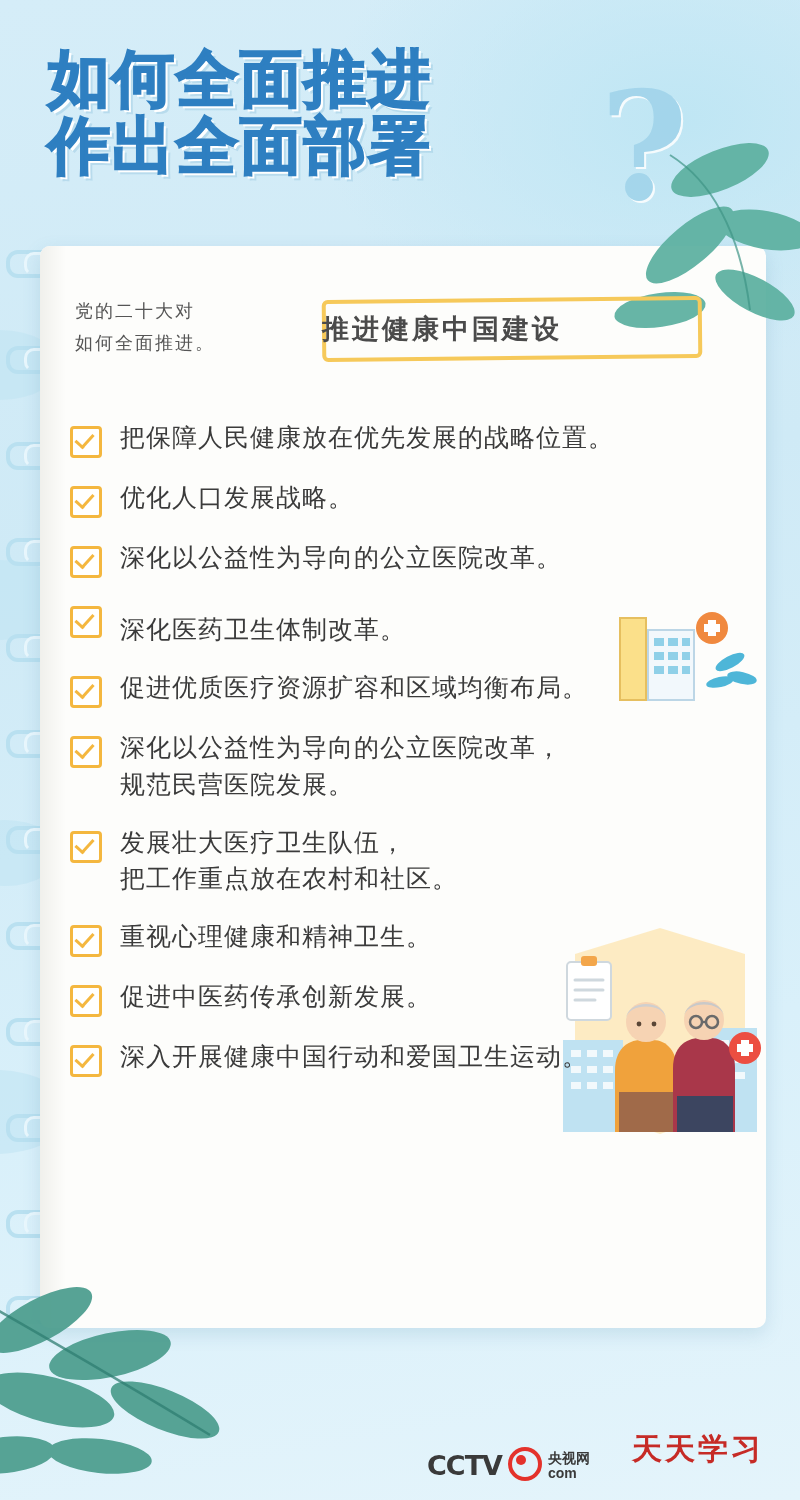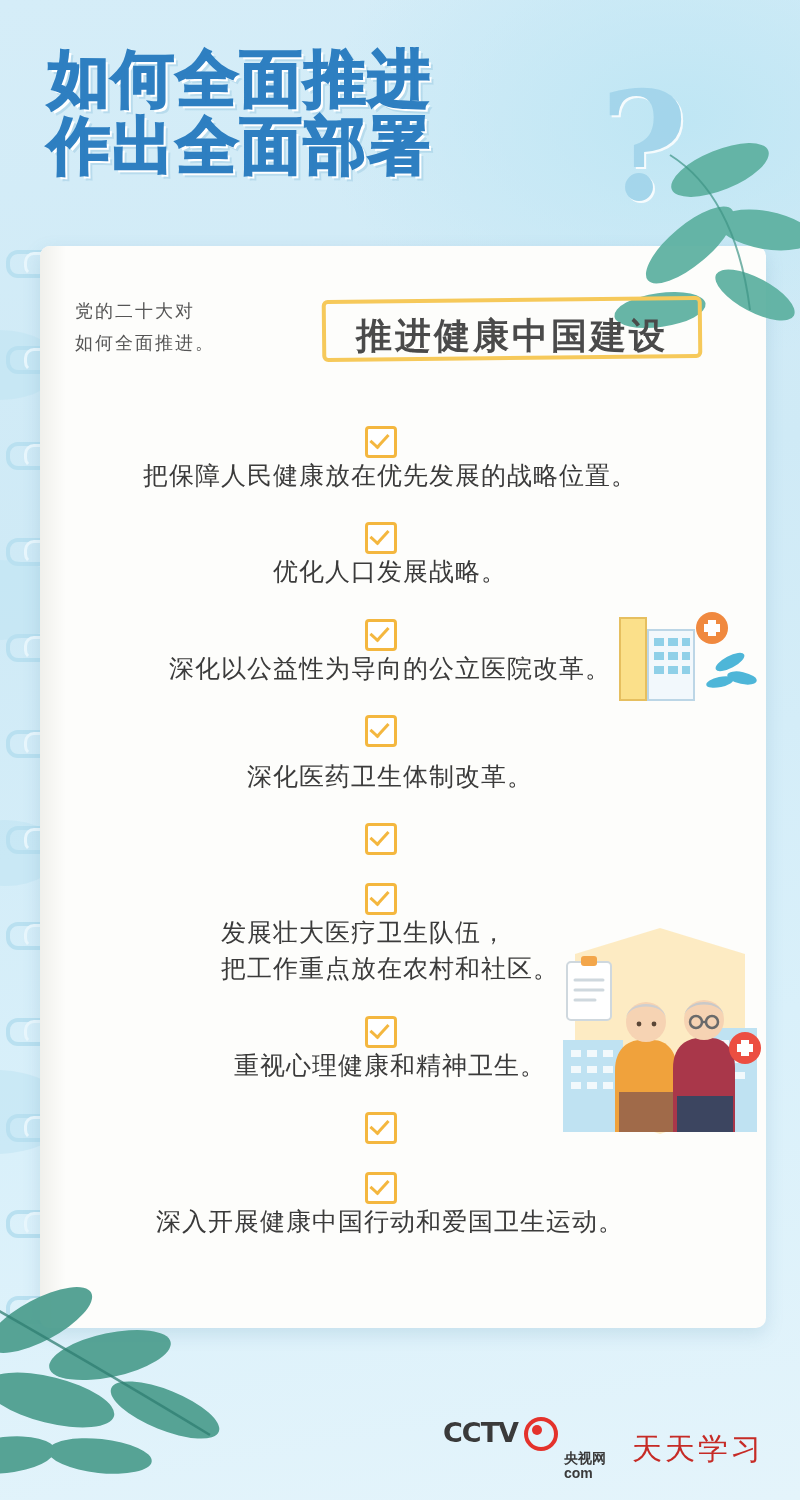--- a/index.html
+++ b/index.html
@@ -62,27 +62,27 @@
   
   #banner{
     position:absolute;left:322px;top:298px;width:380px;height:62px;z-index:6;
   }
   #banner .box{
     position:absolute;inset:0;border:4px solid #f6c95a;border-radius:6px;
     background:rgba(255,255,255,0);
     transform:rotate(-.6deg);
   }
   #banner .txt{
-    position:absolute;left:0;right:0;top:11px;text-align:center;
+    position:absolute;left:0;right:0;top:11px;
     font-family:"DejaVu Serif","Liberation Serif",serif;
-    font-size:36px;font-weight:bold;color:#4a4a4a;letter-spacing:3px;
+    font-size:27px;font-weight:bold;color:#4a4a4a;letter-spacing:3px;
   }
   
   #list{position:absolute;left:70px;top:420px;width:640px;z-index:6;}
-  .item{display:flex;align-items:center;margin-bottom:22px;flex-direction:column;}
+  .item{display:flex;align-items:flex-start;margin-bottom:22px;}
   .chk{
     flex:0 0 auto;width:26px;height:26px;border:3px solid #f4b73f;border-radius:4px;
     margin-top:6px;margin-right:18px;position:relative;background:#fff;
   }
   .chk:after{
     content:"";position:absolute;left:6px;top:1px;width:8px;height:15px;
     border:solid #f4b73f;border-width:0 3px 3px 0;transform:rotate(42deg);
   }
   .txt{
     font-size:25px;line-height:1.45;color:#3b3b3b;letter-spacing:1px;
@@ -90,39 +90,39 @@
   }
   
   #illus-hospital{position:absolute;left:612px;top:600px;width:150px;height:120px;z-index:5;}
   
   #illus-couple{position:absolute;left:545px;top:920px;width:230px;height:230px;z-index:5;}
   
   #footer{
     position:absolute;left:0;right:0;bottom:24px;height:54px;z-index:8;
     display:flex;align-items:center;justify-content:flex-end;padding-right:36px;gap:26px;
   }
-  #cctv{display:flex;align-items:flex-start;gap:6px;}
+  #cctv{display:flex;align-items:flex-end;gap:6px;}
   #cctv .word{
     font-family:"DejaVu Sans","Liberation Sans",sans-serif;font-weight:bold;
     font-size:27px;color:#3a3a3a;letter-spacing:-1px;
   }
   #cctv .sub{display:flex;flex-direction:column;line-height:1.05;}
   #cctv .sub .cn{font-size:14px;color:#3a3a3a;font-weight:bold;margin-top:34px;}
   #cctv .sub .en{font-size:14px;color:#3a3a3a;font-weight:bold;}
   #cctv .ring-logo{
     width:26px;height:26px;border:4px solid #e4322b;border-radius:50%;
     position:relative;
   }
   #cctv .ring-logo:after{
     content:"";position:absolute;left:4px;top:4px;width:10px;height:10px;
     background:#e4322b;border-radius:50%;
   }
   #learn{
-    font-family:"DejaVu Serif","Liberation Serif",serif;font-weight:normal;
-    font-size:30px;color:#c62b26;letter-spacing:3px;
+    font-family:"DejaVu Serif","Liberation Serif",serif;font-weight:bold;
+    font-size:30px;color:#c62b26;letter-spacing:3px;margin-left:16px;
   }
 </style>
 </head>
 <body>
 
 <div id="poster">
 
   <div class="blob" style="left:-60px;top:330px;width:120px;height:70px;"></div>
   <div class="blob" style="left:-70px;top:560px;width:140px;height:80px;"></div>
   <div class="blob" style="left:-50px;top:820px;width:110px;height:66px;"></div>
@@ -281,32 +281,39 @@
     <div class="item">
         <div class="chk"></div>
         <div class="txt" style="white-space: pre-line;">深化以公益性为导向的公立医院改革。</div>
       </div>
     <div class="item">
         <div class="chk"></div>
         <div class="txt" style="white-space: pre-line; margin-top: 12px;">深化医药卫生体制改革。</div>
       </div>
     <div class="item">
         <div class="chk"></div>
+        <div class="txt" style="white-space: pre-line;">促进优质医疗资源扩容和区域均衡布局。</div>
+      </div>
+    <div class="item">
+        <div class="chk"></div>
+        <div class="txt multiline" style="white-space: pre-line;">深化以公益性为导向的公立医院改革，
+规范民营医院发展。</div>
       </div>
     <div class="item">
         <div class="chk"></div>
         <div class="txt multiline" style="white-space: pre-line;">发展壮大医疗卫生队伍，
 把工作重点放在农村和社区。</div>
       </div>
     <div class="item">
         <div class="chk"></div>
         <div class="txt" style="white-space: pre-line;">重视心理健康和精神卫生。</div>
       </div>
     <div class="item">
         <div class="chk"></div>
+        <div class="txt" style="white-space: pre-line;">促进中医药传承创新发展。</div>
       </div>
     <div class="item">
         <div class="chk"></div>
         <div class="txt" style="white-space: pre-line;">深入开展健康中国行动和爱国卫生运动。</div>
       </div>
   </div>
 
   <div id="footer">
     <div id="cctv">
       <span class="word">CCTV</span>

